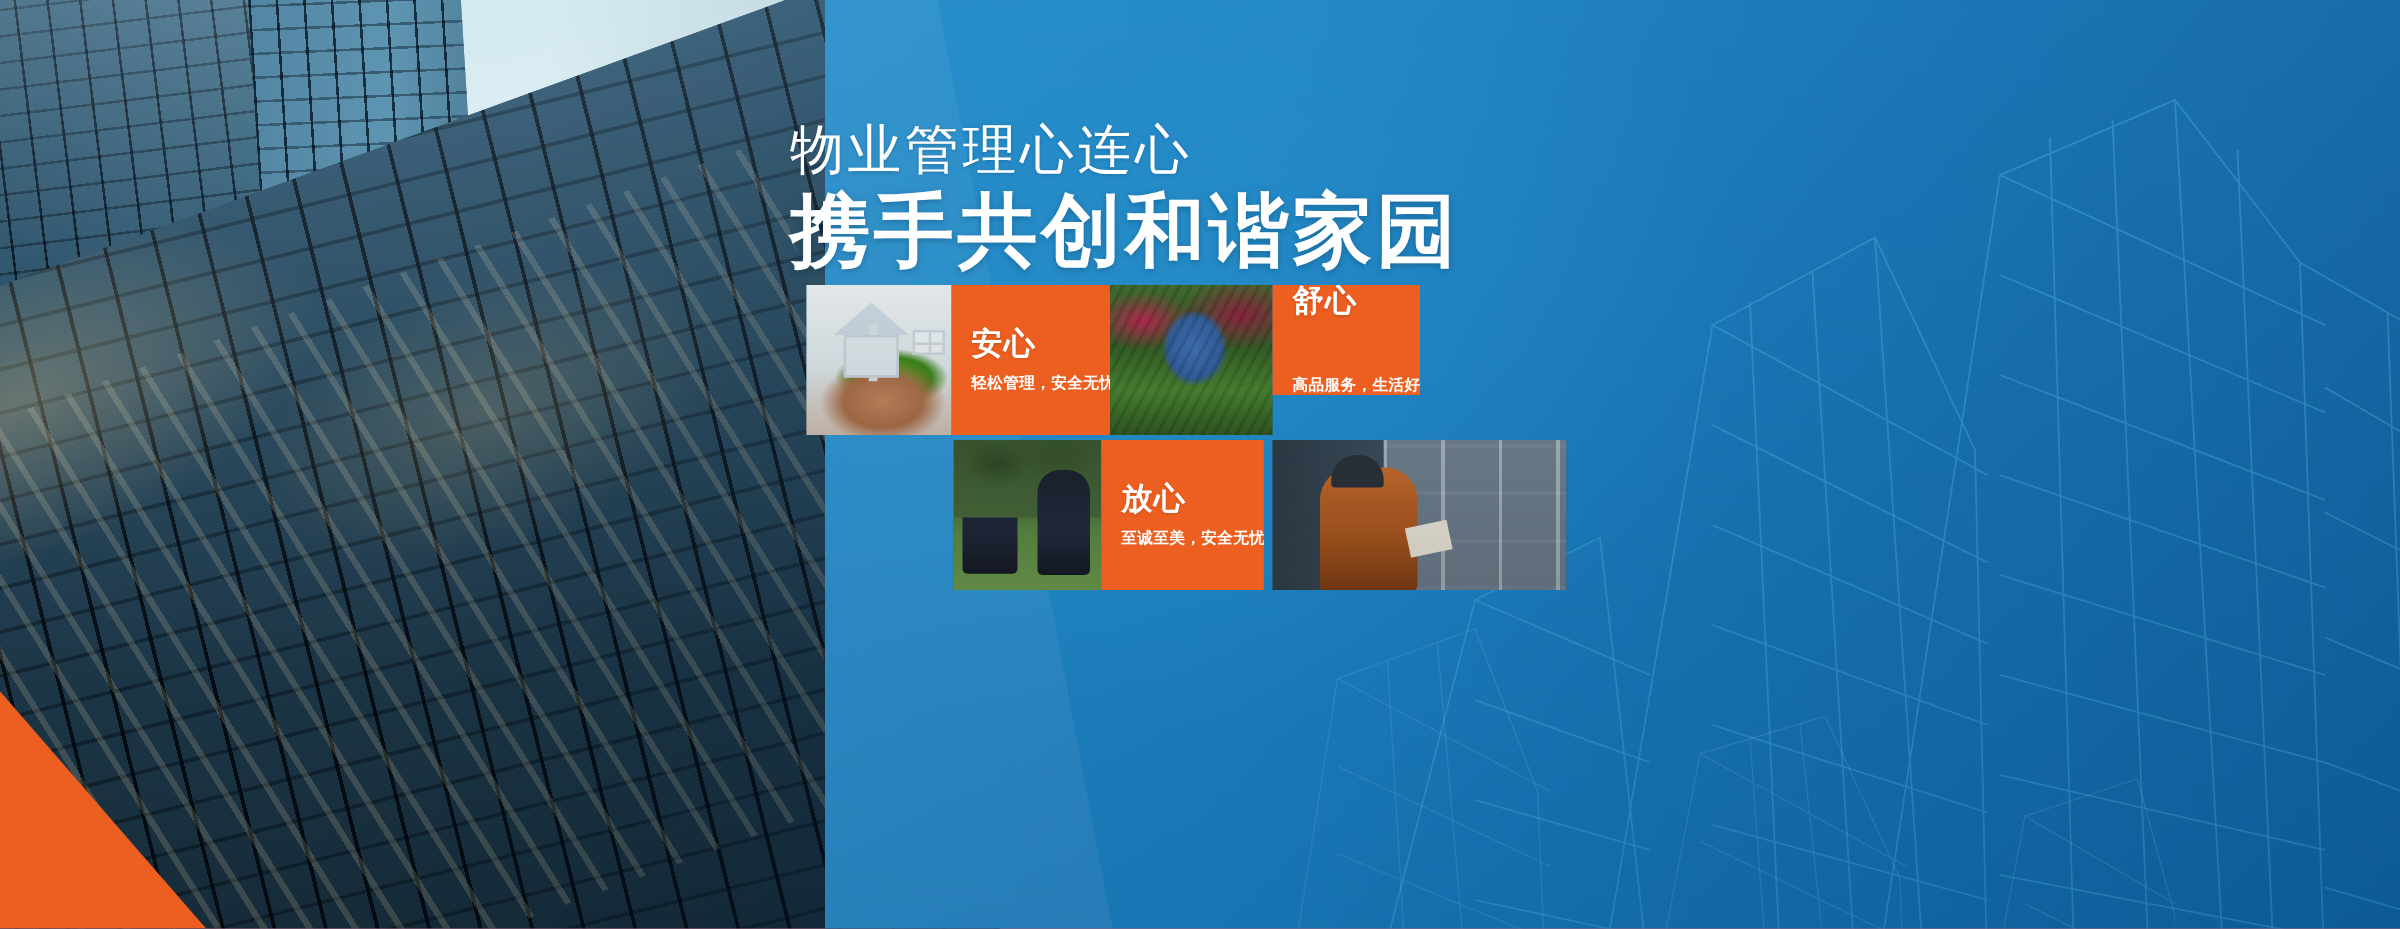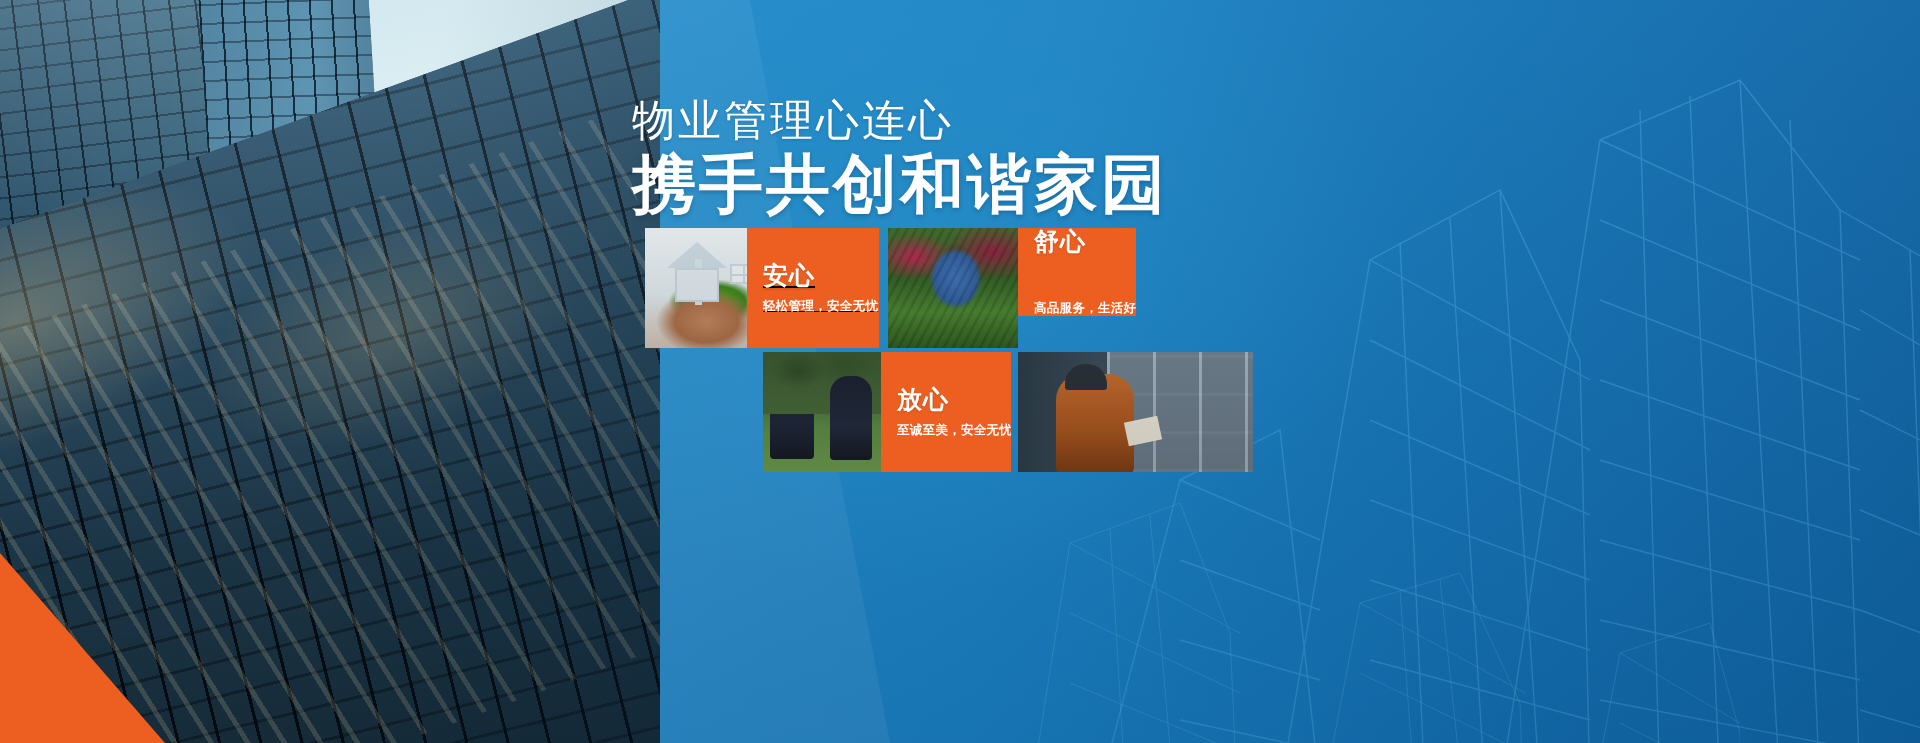--- a/index.html
+++ b/index.html
@@ -224,21 +224,21 @@
     font-size:12.5px;
     font-weight:bold;
     letter-spacing:.3px;
     margin-top:9px;
     line-height:1.2;
     white-space:nowrap;
   }
 
   
   .t-img-house   { left:0;    top:0;    width:118px; height:120px; }
-  .t-orange-anxin{ left:102px; top:0;   width:132px; height:120px;text-decoration:underline; }
+  .t-orange-anxin{ left:116px; top:0;   width:132px; height:120px; }
   .t-img-garden  { left:243px; top:0;   width:130px; height:120px; }
   .t-orange-shuxin{left:373px; top:0;   width:118px; height:88px;gap:37px; }
   
   .t-img-guard   { left:118px; top:124px; width:118px; height:120px; }
   .t-orange-fangxin{left:236px;top:124px; width:130px; height:120px; }
   .t-img-elec    { left:373px; top:124px; width:235px; height:120px; }
 
   
   .ph-house {
     position:absolute; inset:0;

